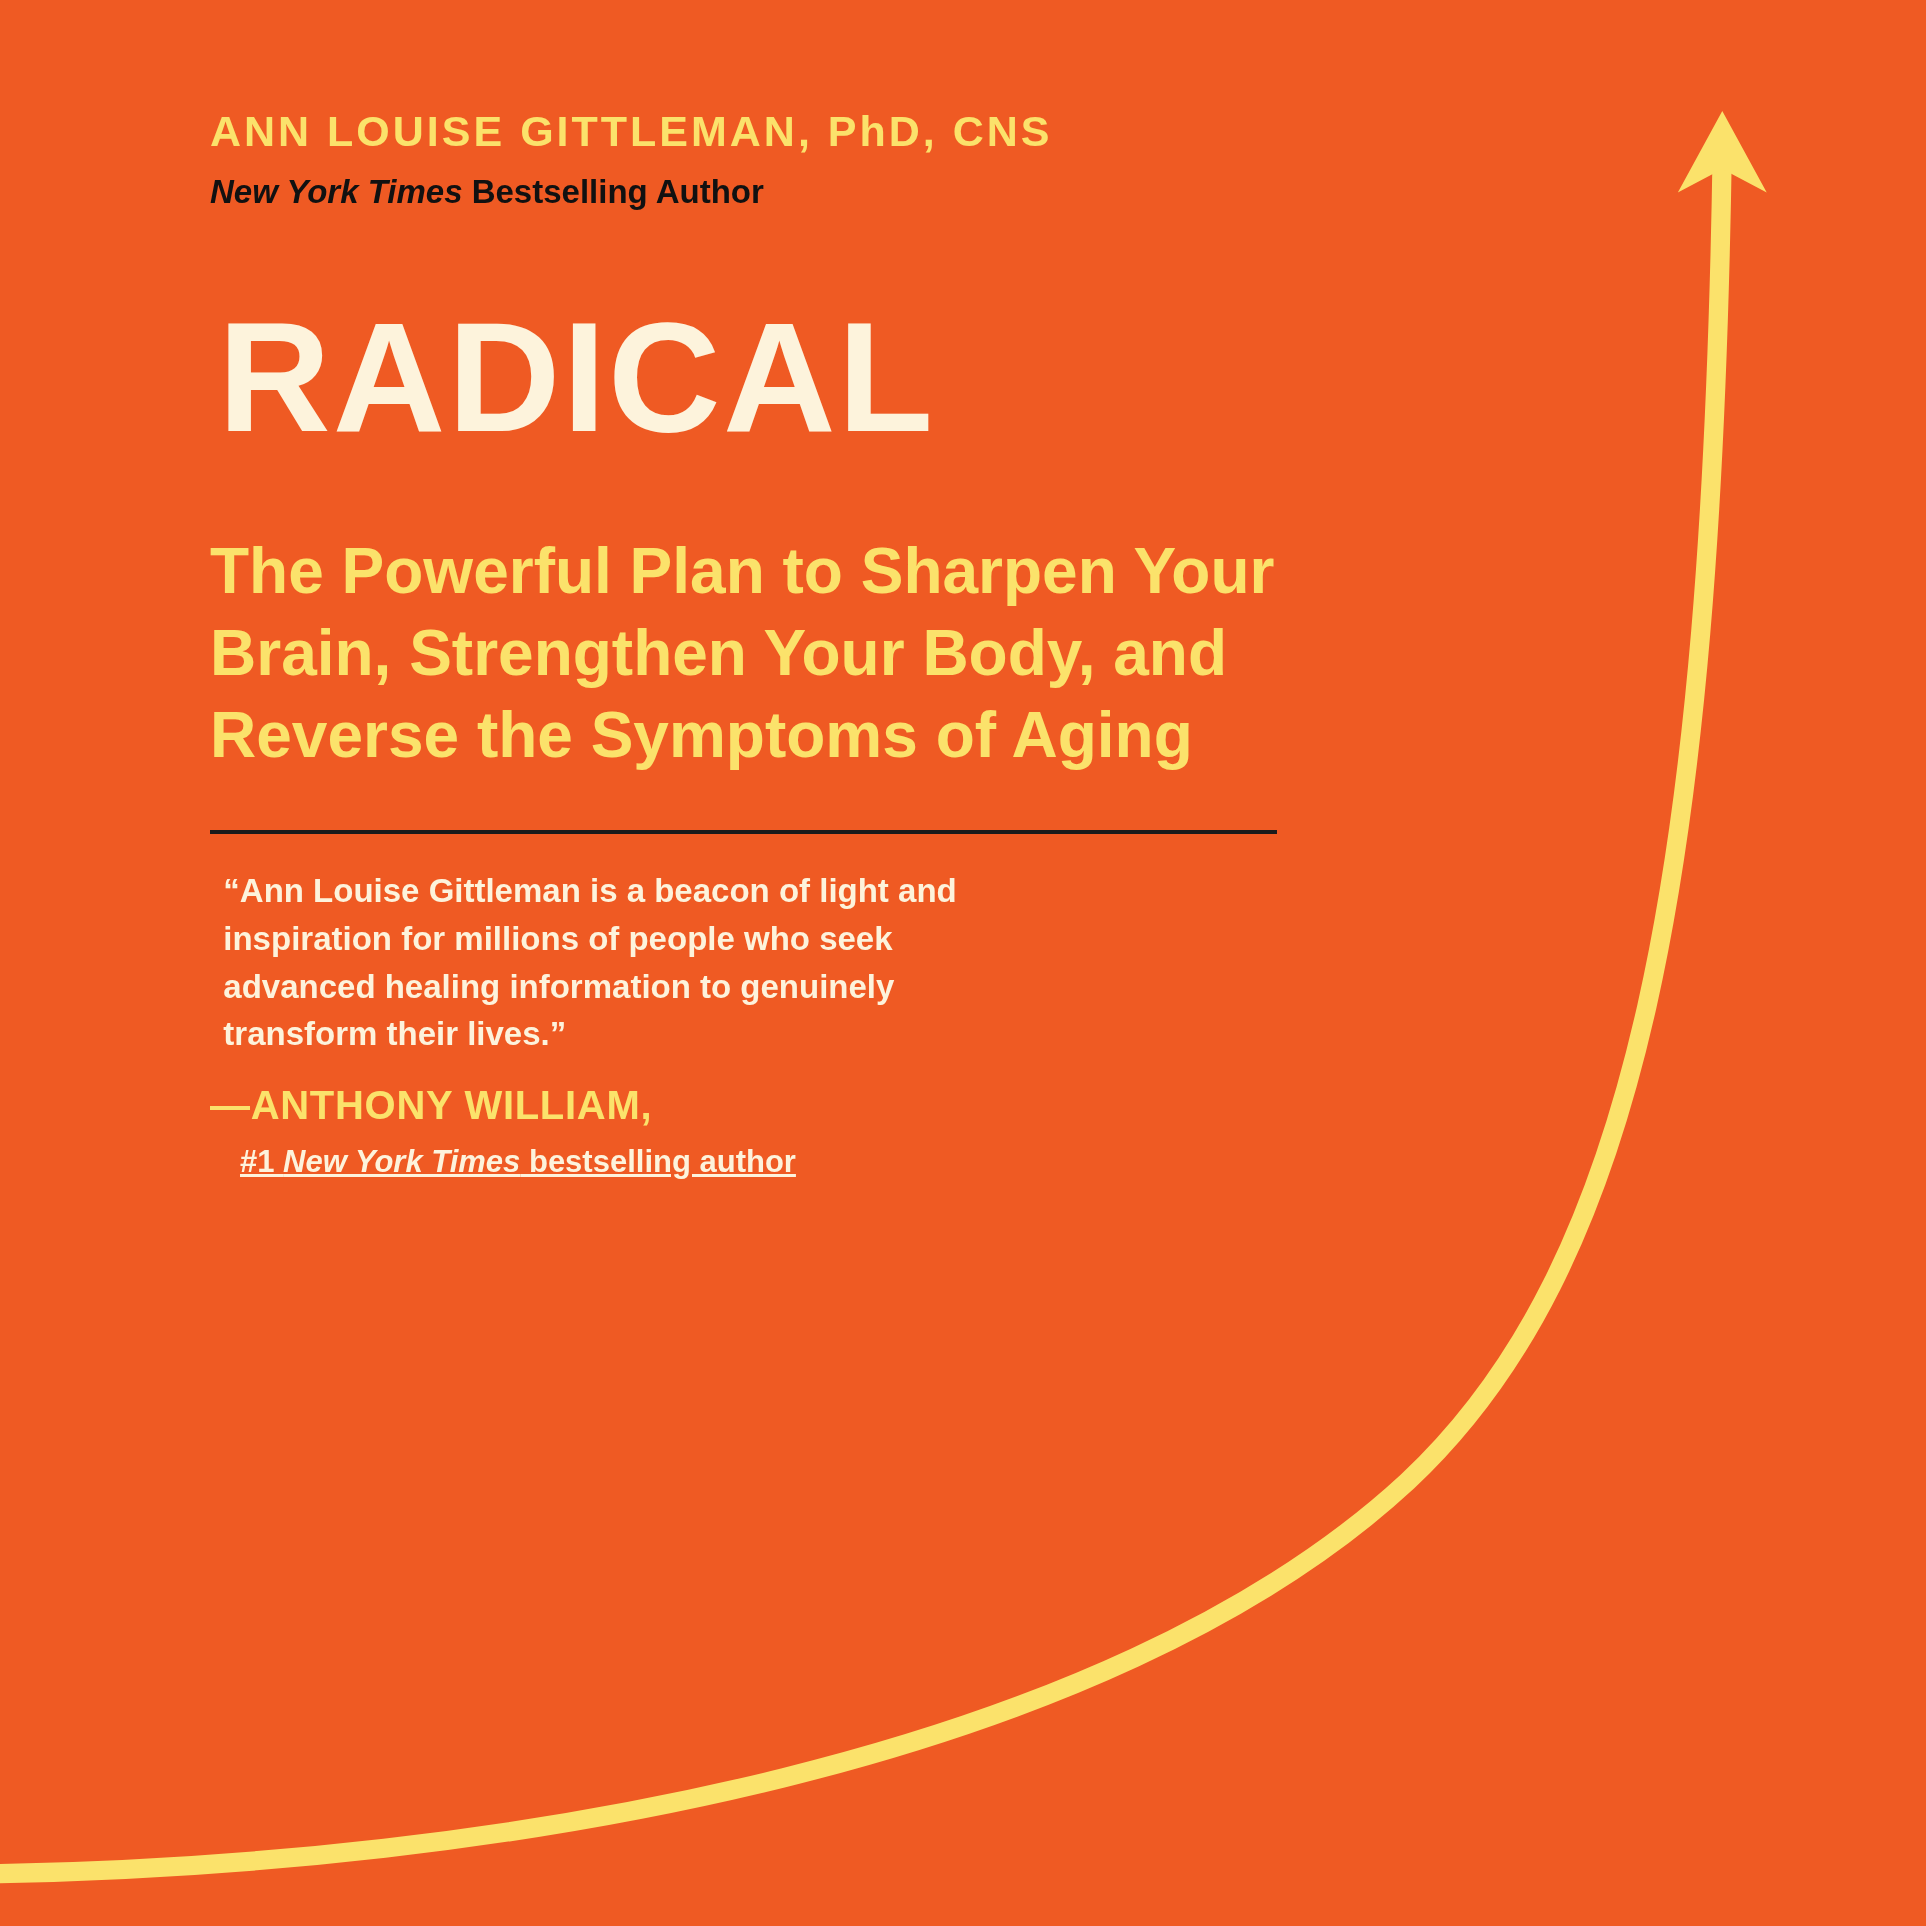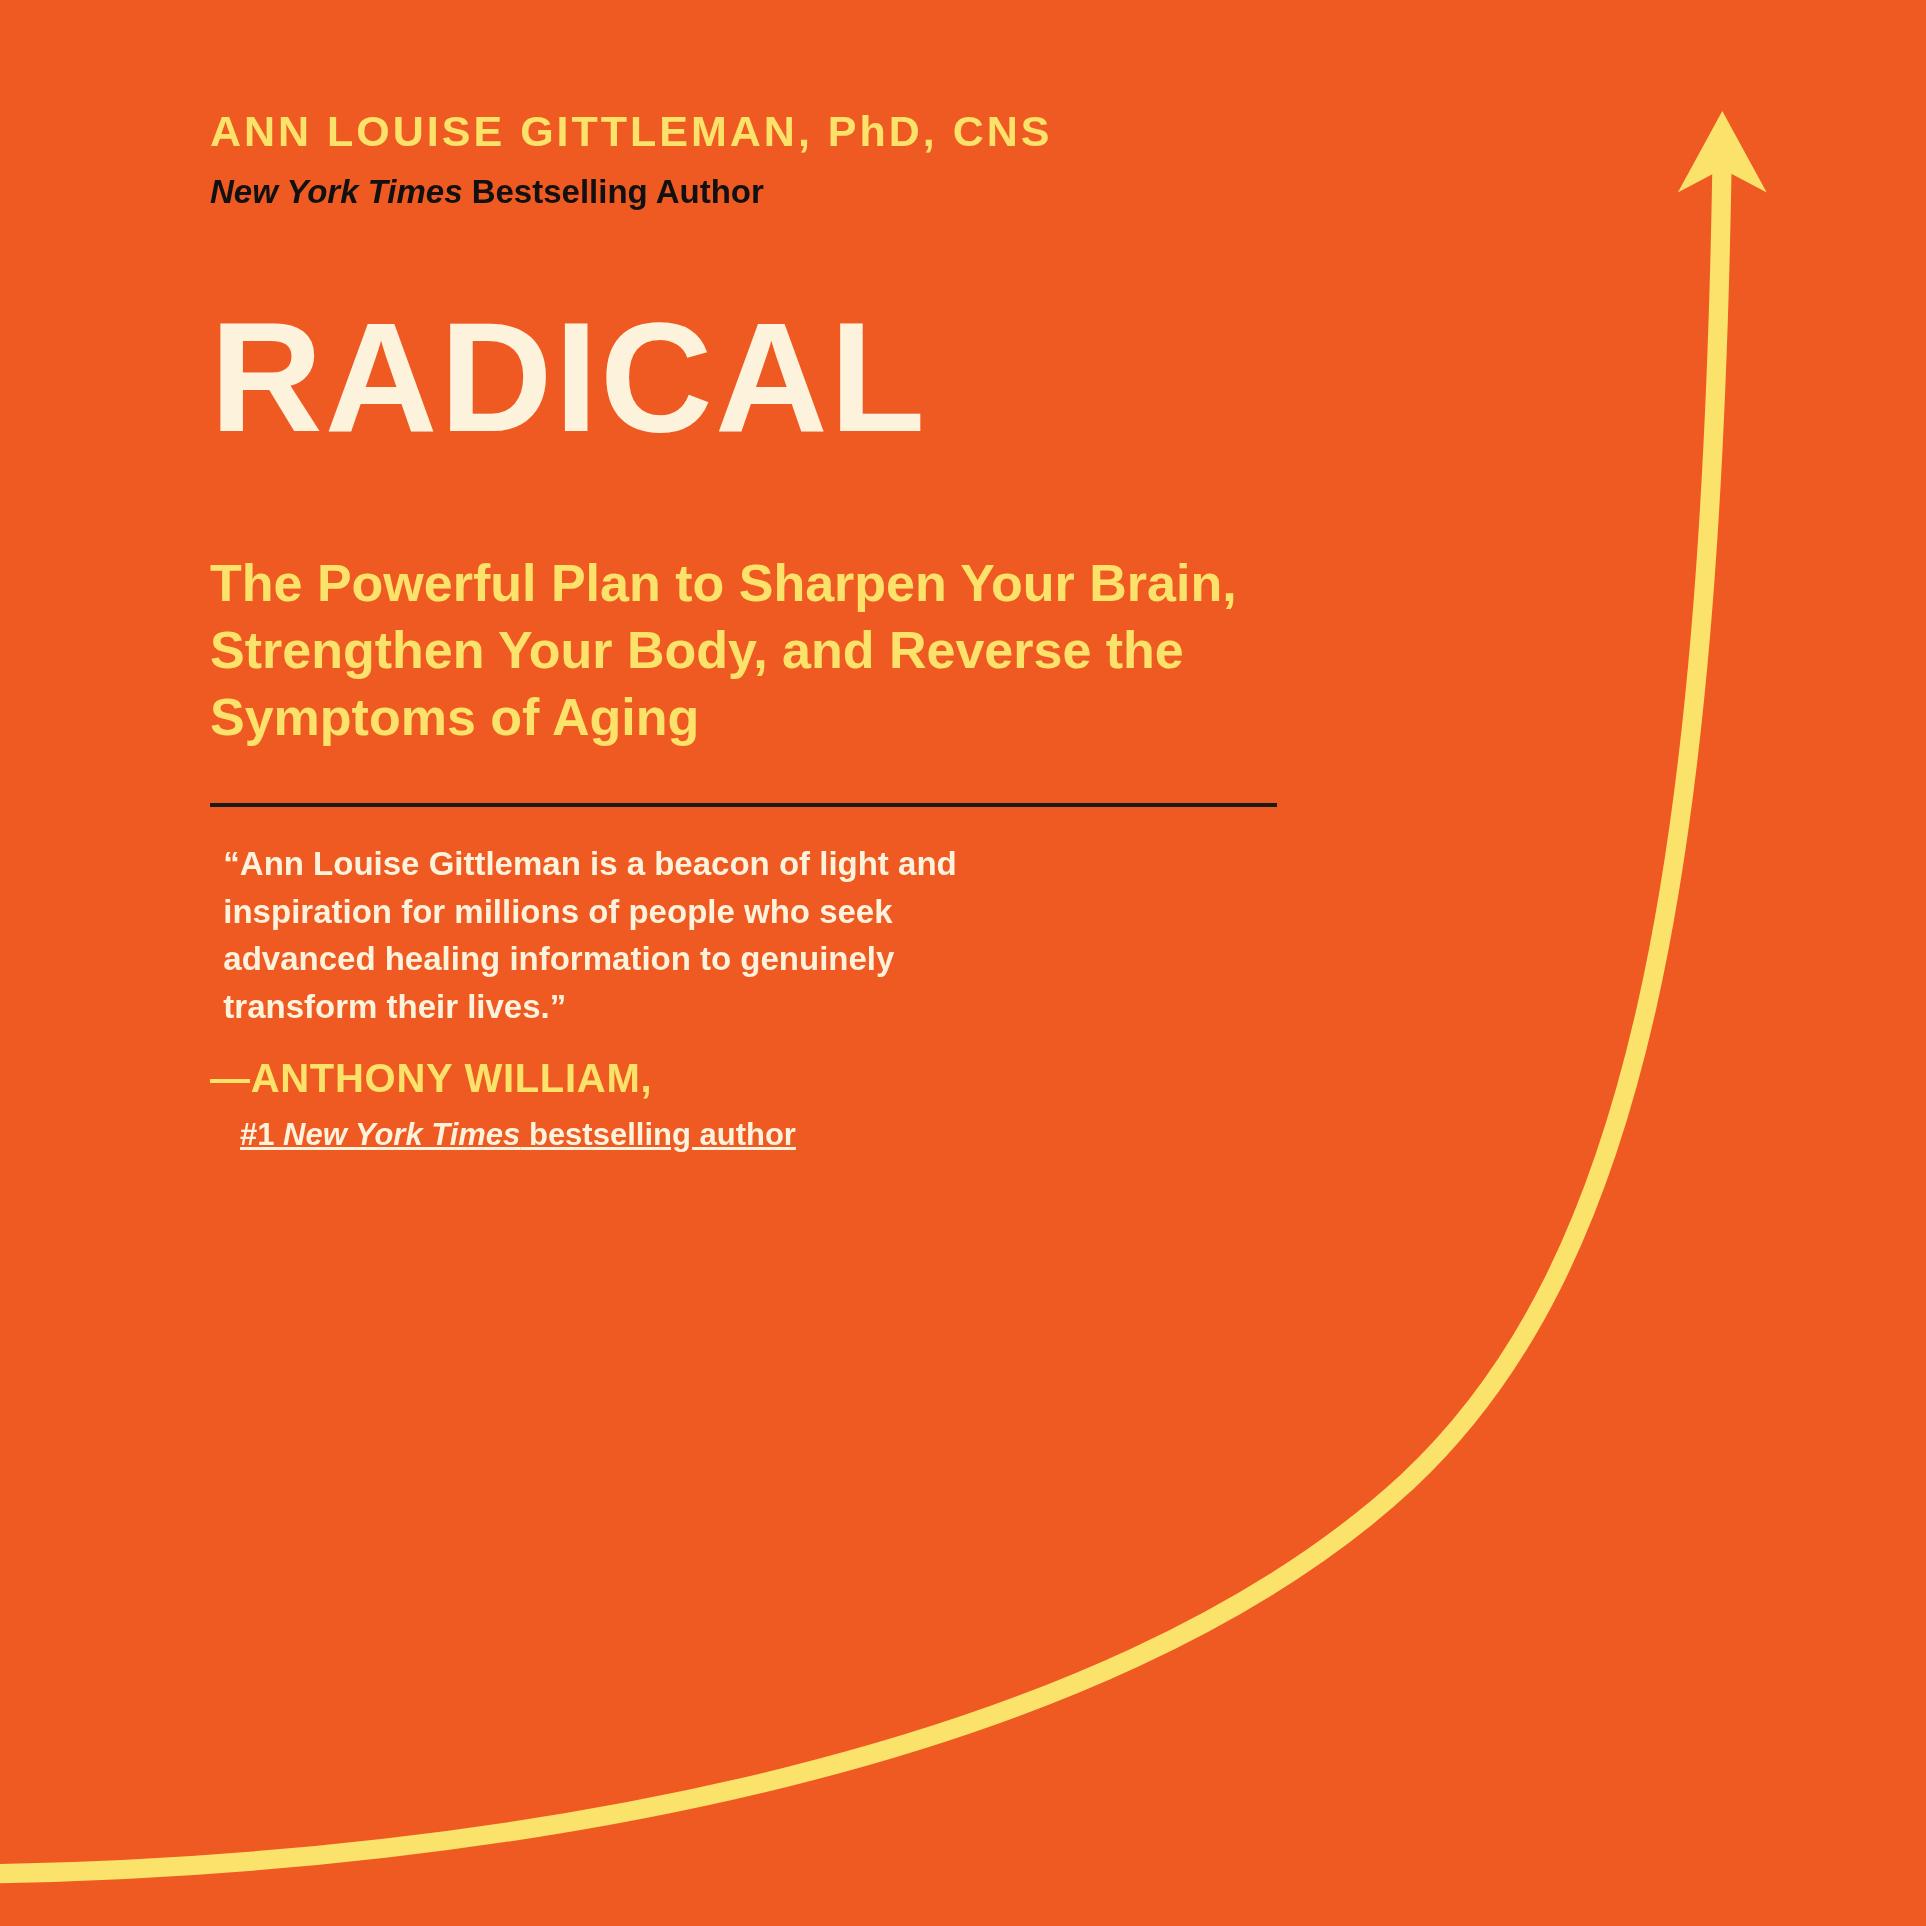--- a/index.html
+++ b/index.html
@@ -59,33 +59,33 @@
   .bestseller-line .ital {
     font-style: italic;
   }
 
   .title {
     color: #fdf3dc;
     font-weight: bold;
     font-size: 156px;
     line-height: 1.02;
     letter-spacing: 2.2px;
-    margin: 87px 0 0 0;
+    margin: 87px 0 0 8px;
   }
   .title .line2 {
     display: block;
     margin-top: 27px;
   }
 
   .subtitle {
     color: #fbe26b;
     font-weight: bold;
-    font-size: 52px;
+    font-size: 64px;
     line-height: 1.28;
-    margin: 93px 0 0 0;
+    margin: 74px 0 0 0;
     max-width: 1074px;
   }
 
   .rule {
     margin: 53px 0 0 0;
     width: 1067px;
     height: 3.7px;
     background: #1b1b1b;
   }
 

